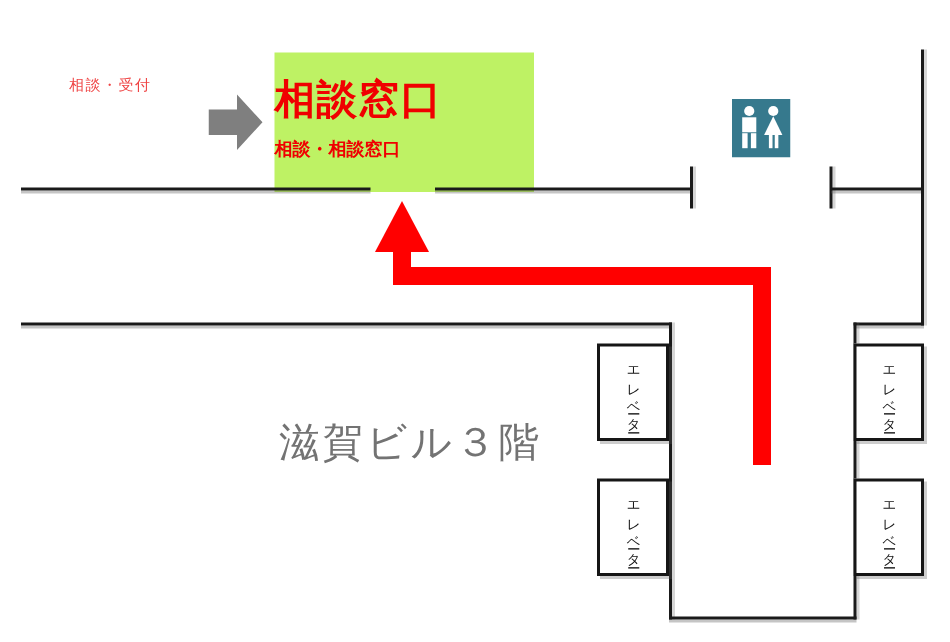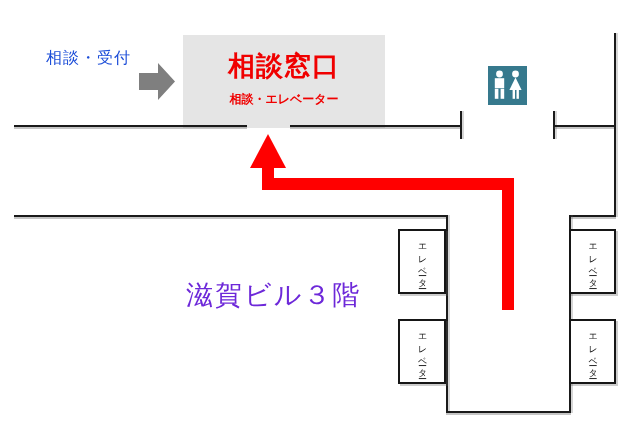--- a/index.html
+++ b/index.html
@@ -2,29 +2,29 @@
 <html><head>
 <meta charset="utf-8">
 <style>
   html,body{margin:0;padding:0;background:#fff;}
   .canvas{
     position:relative;width:633px;height:428px;background:#ffffff;overflow:hidden;
     font-family:"Liberation Sans","DejaVu Sans",sans-serif;
   }
   
   .annotation{
-    position:absolute;left:46px;top:49px;color:#1d4ed8;
-    font-size:16px;line-height:18.5px;letter-spacing:1px;white-space:nowrap;
+    position:absolute;left:46px;top:49px;color:#ef4444;
+    font-size:10px;line-height:18.5px;letter-spacing:1px;white-space:nowrap;
   }
   
   .guide-arrow{position:absolute;left:139px;top:62px;}
   
   .consult-box{
-    position:absolute;left:183px;top:35px;width:202px;height:93px;
-    background:#e5e5e5;text-align:center;
+    position:absolute;left:183px;top:35px;width:173px;height:93px;
+    background:#bef264;text-align:left;
   }
   .consult-title{
     margin-top:17px;font-size:27px;font-weight:bold;color:#F00000;
     letter-spacing:1px;line-height:1.1;
   }
   .consult-sub{
     margin-top:9px;font-size:12px;font-weight:bold;color:#F00000;letter-spacing:0px;
   }
   
   .wall{position:absolute;background:#1a1a1a;}
@@ -55,40 +55,40 @@
   .ev-label{
     writing-mode:vertical-rl;text-orientation:mixed;
     font-size:9px;line-height:1;letter-spacing:1px;color:#111;white-space:nowrap;
   }
   
   .restroom{position:absolute;left:488px;top:66px;}
   
   .route{position:absolute;left:0;top:0;pointer-events:none;}
   
   .building-label{
-    position:absolute;left:186px;top:277px;font-size:27px;color:#6d28d9;
+    position:absolute;left:186px;top:277px;font-size:27px;color:#737373;
     letter-spacing:2px;white-space:nowrap;
   }
 </style>
 </head>
 <body>
 
 <div class="canvas">
 
   <div class="annotation">
     <div>相談・受付</div>
   </div>
 
   <svg class="guide-arrow" width="37" height="39" viewBox="0 0 37 39">
     <polygon points="0,11 19,11 19,1 36,19.5 19,38 19,28 0,28" fill="#7F7F7F"></polygon>
   </svg>
 
   <div class="consult-box">
     <div class="consult-title">相談窓口</div>
-    <div class="consult-sub">相談・エレベーター</div>
+    <div class="consult-sub">相談・相談窓口</div>
   </div>
 
   <div class="wall h w-top-a"></div>
   <div class="wall h w-top-b"></div>
   <div class="wall v w-tick-1"></div>
   <div class="wall v w-tick-2"></div>
   <div class="wall h w-top-c"></div>
   <div class="wall v w-right"></div>
   <div class="wall h w-mid-a"></div>
   <div class="wall h w-mid-b"></div>

